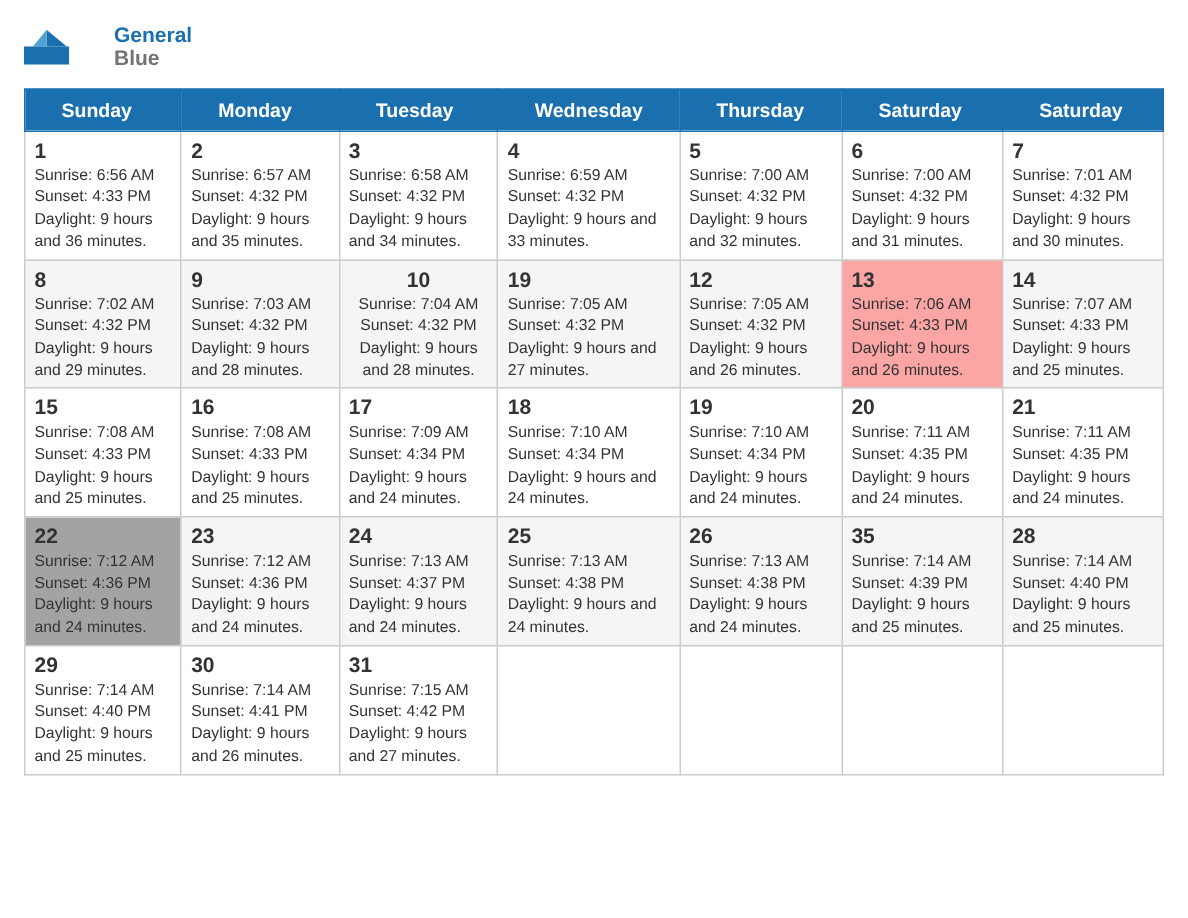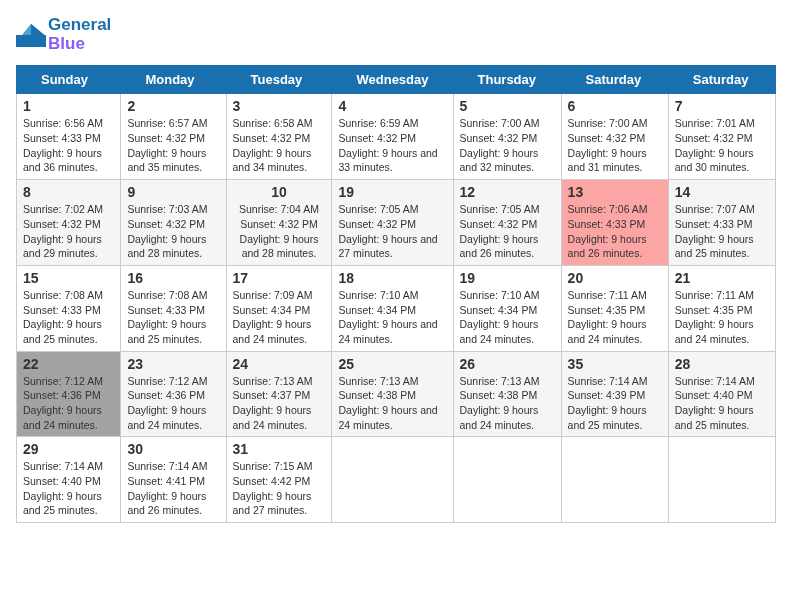--- a/index.html
+++ b/index.html
@@ -14,24 +14,25 @@
       display: flex;
       justify-content: space-between;
       align-items: flex-start;
       margin-bottom: 12px;
     }
     .logo {
       display: flex;
       align-items: center;
     }
     .logo-text {
-      font-size: 17px;
+      font-size: 14px;
       font-weight: bold;
       color: #333;
       line-height: 1.1;
+      margin-left: 28px;
     }
     .logo-text span {
       color: #1a6faf;
     }
     .logo-icon {
       width: 30px;
       height: 30px;
       margin-right: 2px;
     }
     .title-block {
@@ -93,21 +94,21 @@
 <div class="header">
   <div class="logo">
     <svg class="logo-icon" viewBox="0 0 40 40">
       <rect x="0" y="0" width="40" height="40" fill="white"></rect>
       <polygon points="20,5 38,20 20,20" fill="#1a6faf"></polygon>
       <polygon points="20,5 20,20 8,20" fill="#4fa3d1"></polygon>
       <rect x="0" y="20" width="40" height="16" fill="#1a6faf"></rect>
     </svg>
     <div class="logo-text">
       <div><span>General</span></div>
-      <div><span style="color:#8b5cf6">Blue</span></div>
+      <div><span style="color:#737373">Blue</span></div>
     </div>
   </div>
   <div class="title-block">
     <div class="month-title"></div>
     <div class="location-title"></div>
   </div>
 </div>
 
 <table class="calendar">
   <thead>

